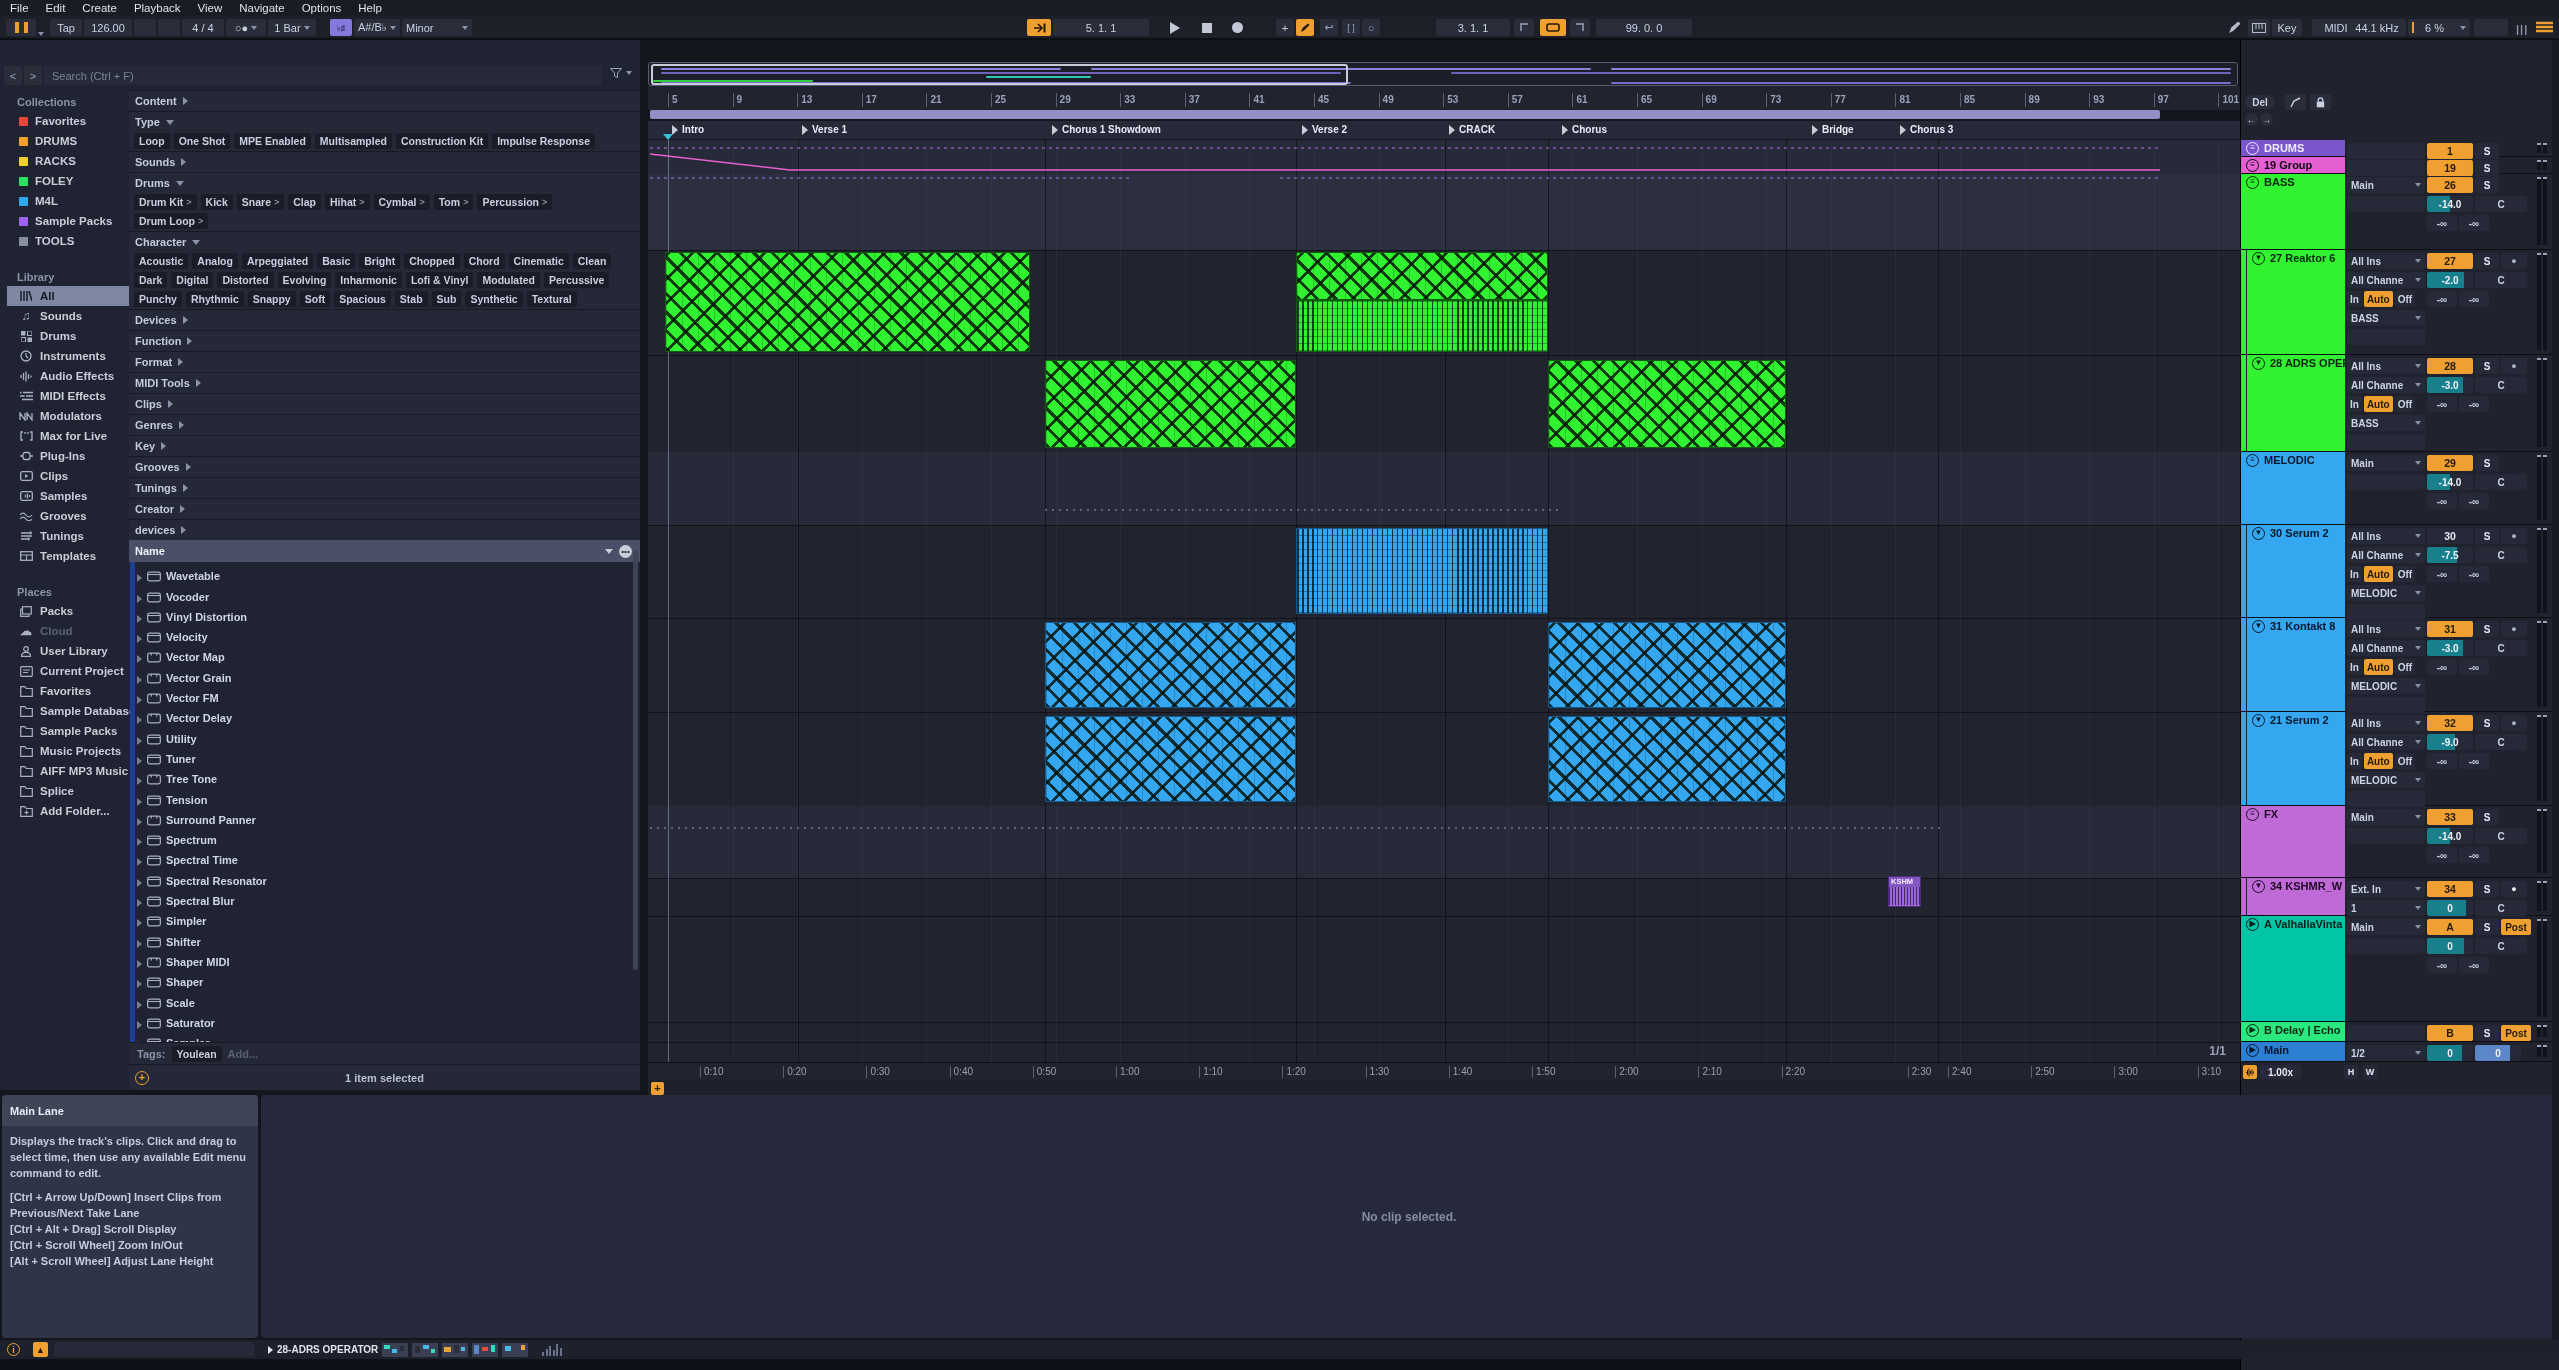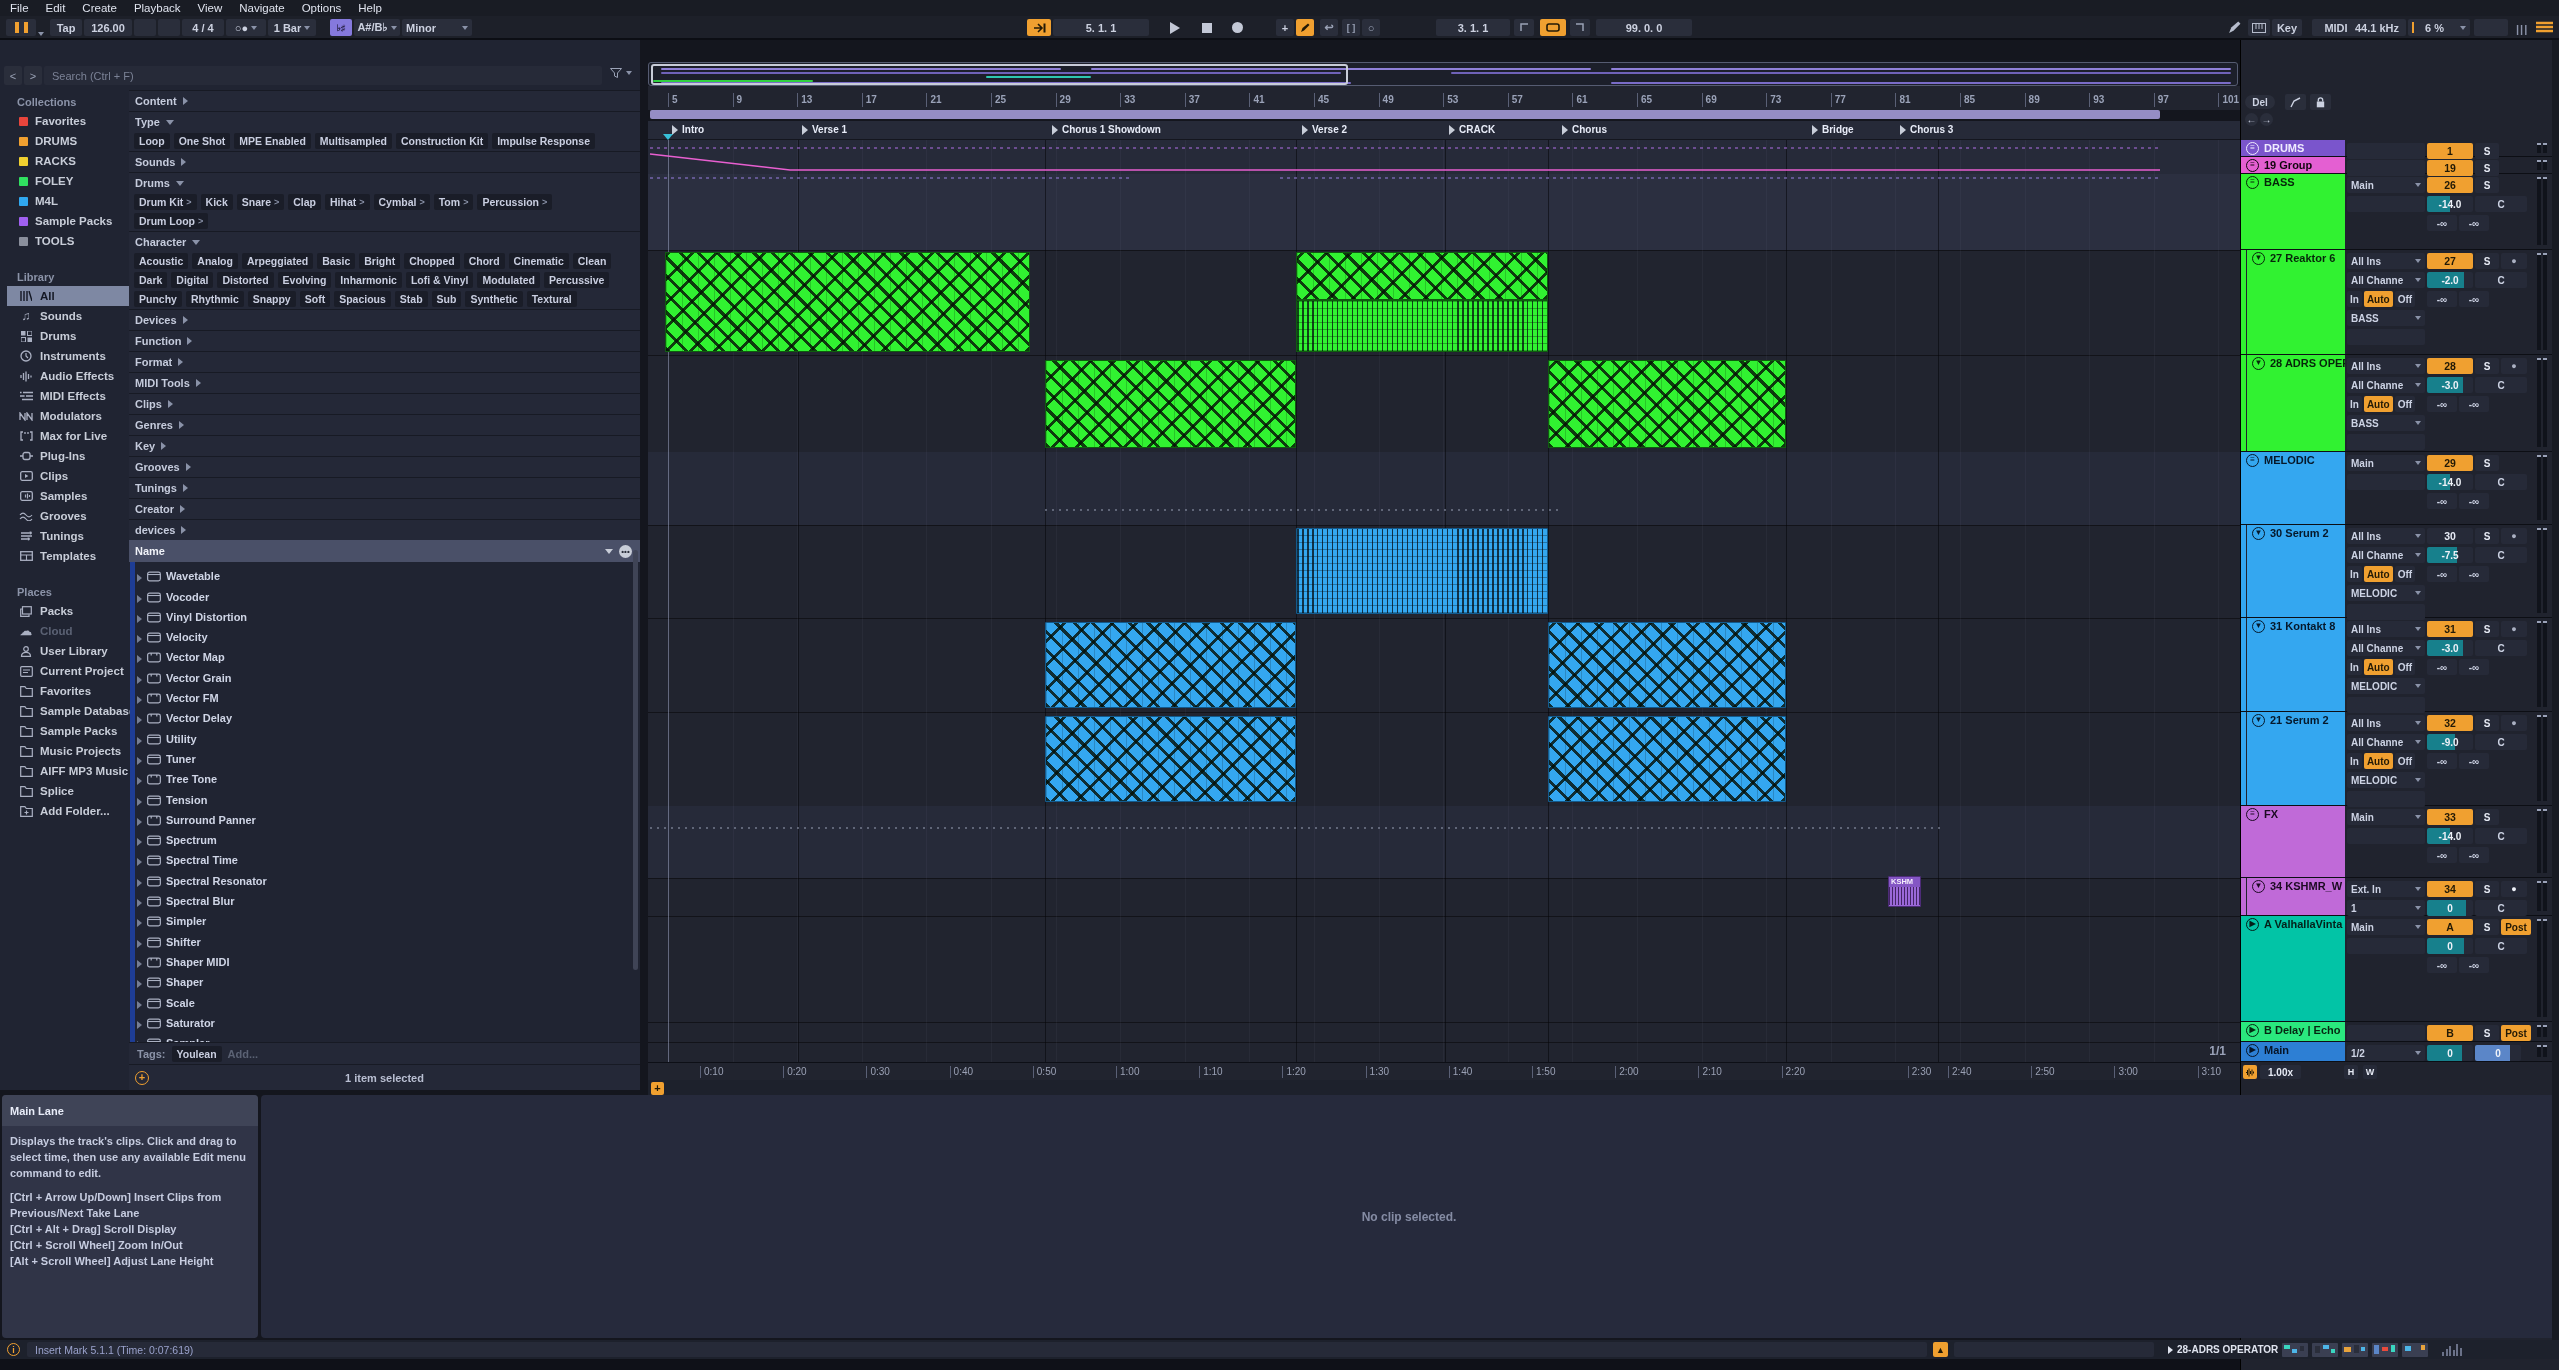--- a/index.html
+++ b/index.html
@@ -3,21 +3,21 @@
 <meta charset="utf-8">
 <style>
   *{box-sizing:border-box;margin:0;padding:0}
   html,body{width:2559px;height:1370px;overflow:hidden}
   body{background:#14161e;font-family:"Liberation Sans",sans-serif;color:#ccd2e2;position:relative;font-size:11px}
   .abs{position:absolute}
   
   #menubar{position:absolute;left:0;top:0;width:2559px;height:16px;background:#191c24;display:flex;align-items:center;gap:17px;padding-left:10px;z-index:5}
   #menubar span{color:#dfe3ee;font-size:11.5px}
   #transport{position:absolute;left:0;top:16px;width:2559px;height:24px;background:#1d2029;border-bottom:2px solid #0c0e14;z-index:5}
-  .tbox{position:absolute;top:3px;height:17px;background:#2a2e3b;border-radius:2px;color:#ccd1e0;font-size:11px;font-weight:700;display:flex;align-items:center;justify-content:center;gap:3px;padding:0 4px}
+  .tbox{position:absolute;top:3px;height:17px;background:#2a2e3b;border-radius:2px;color:#ccd1e0;font-size:11px;font-weight:400;display:flex;align-items:center;justify-content:center;gap:3px;padding:0 4px}
   .tbox.orange{background:#f0a030;color:#231a06}
   .tbox.purple{background:#8579dd;color:#1b1530}
   .caret{width:0;height:0;border-left:3.5px solid transparent;border-right:3.5px solid transparent;border-top:4px solid #8a92a8;display:inline-block}
   .obar{display:inline-block;width:4px;height:11px;background:#f0a030;margin:0 1px}
   .metro{display:inline-block;width:2px;height:10px;background:#aab0c2;margin:0 1px}
   .tri-play{width:0;height:0;border-top:6px solid transparent;border-bottom:6px solid transparent;border-left:10px solid #c3c8d6}
   .sq-stop{width:10px;height:10px;background:#c3c8d6}
   .circ-rec{width:11px;height:11px;border-radius:50%;background:#c3c8d6}
   
   #browser{position:absolute;left:0;top:40px;width:640px;height:1050px;background:#202432;z-index:4}
@@ -1761,21 +1761,20 @@
       <div>[Ctrl + Scroll Wheel] Zoom In/Out</div>
       <div>[Alt + Scroll Wheel] Adjust Lane Height</div>
     </div>
 </div>
 <div id="clippanel">
   <div id="noclip">No clip selected.</div>
 </div>
 
 <div id="statusbar">
   <div id="infocirc">i</div>
-  <div id="statmsg">Insert Mark 5.1.1 (Time: 0:07:619)</div>
   <div id="warnbox">▲</div>
   <div id="statspacer"></div>
   <div id="devchain">
     <span class="arr-r" style="border-left-color:#dfe3ee"></span>
     <span>28-ADRS OPERATOR</span>
     <span class="thumb">
         <i style="left:2px;top:2px;width:6px;height:4px;background:#3ad6c0"></i>
         <i style="left:10px;top:6px;width:5px;height:4px;background:#4db6e8"></i>
         <i style="left:18px;top:3px;width:4px;height:5px;background:#2a2e3b"></i>
       </span>

